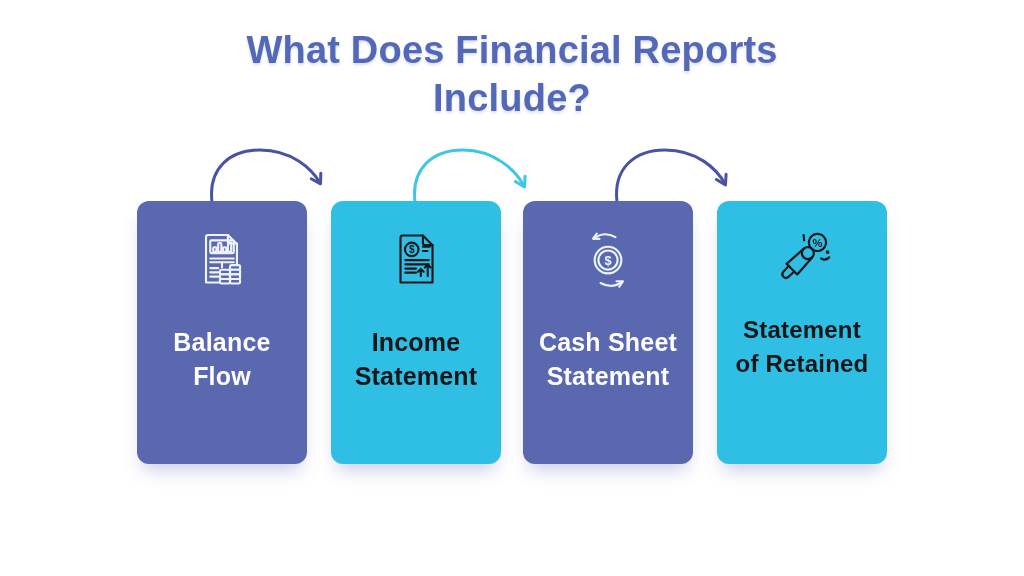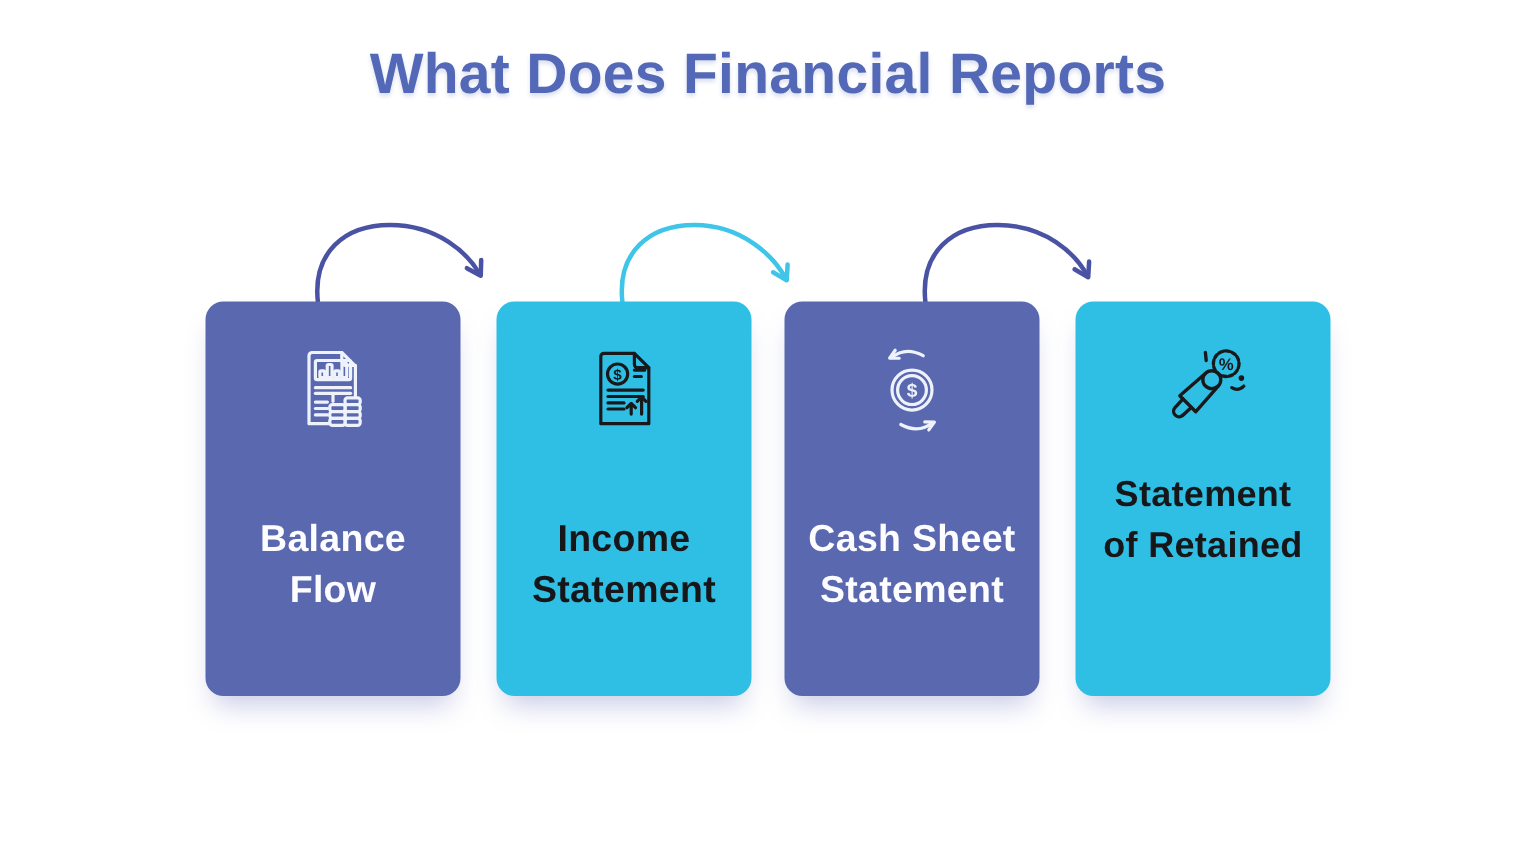--- a/index.html
+++ b/index.html
@@ -17,33 +17,34 @@
   .cards{position:absolute;top:0;left:0;width:1024px;height:576px;}
   .card{
     position:absolute;top:201px;width:170px;height:263px;border-radius:12px;
     display:flex;flex-direction:column;align-items:center;
     box-shadow:0 12px 18px -6px rgba(100,110,182,.35);
   }
   .card.purple{background:var(--card_purple,#5a68b0);color:#fdfdff;}
   .card.cyan{background:var(--card_cyan,#2fbfe4);color:#17171a;}
   .card .icon{width:64px;height:64px;margin-top:26px;flex:0 0 auto;}
   .card .label{
-    margin-top:51px;text-align:center;font-weight:bold;
+    margin-top:34px;text-align:center;font-weight:bold;
     font-size:25px;line-height:34px;letter-spacing:.2px;
   }
   .card.three-lines .label{margin-top:22px;font-size:24px;}
   .card .label span{display:block;}
   .arrows{position:absolute;top:0;left:0;pointer-events:none;}
   svg text{font-family:"Liberation Sans", sans-serif;font-weight:bold;}
 </style>
 </head>
 <body style="--title: #5368b6; --card_purple: #5a68b0; --card_cyan: #2fbfe4; --arrow_indigo: #4a53a3; --arrow_cyan: #3ec5e8; --icon_light_stroke: #eef2fb; --icon_dark_stroke: #19191c; --text_light: #fdfdff; --text_dark: #17171a;">
 
 <div class="title">
   <div>What Does Financial Reports</div>
+  <div>Include?</div>
 </div>
 
 <svg class="arrows" width="1024" height="576" viewBox="0 0 1024 576">
   <defs>
     <marker id="head-indigo" markerUnits="userSpaceOnUse" markerWidth="18" markerHeight="18" refX="12" refY="9" orient="auto">
       <path d="M4,3.5 L13,9 L4,14.5" fill="none" stroke="#4a53a3" stroke-width="3" stroke-linecap="round" stroke-linejoin="round"></path>
     </marker>
     <marker id="head-cyan" markerUnits="userSpaceOnUse" markerWidth="18" markerHeight="18" refX="12" refY="9" orient="auto">
       <path d="M4,3.5 L13,9 L4,14.5" fill="none" stroke="#3ec5e8" stroke-width="3" stroke-linecap="round" stroke-linejoin="round"></path>
     </marker>

